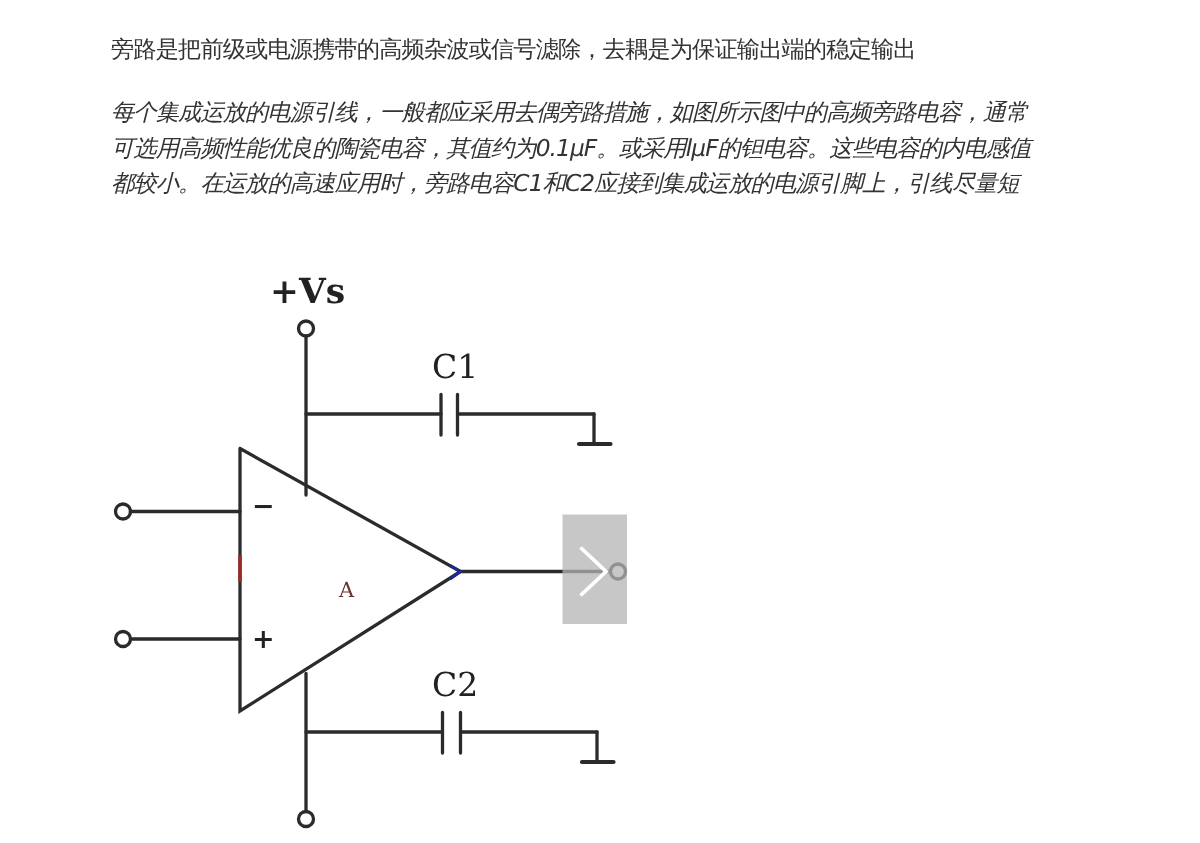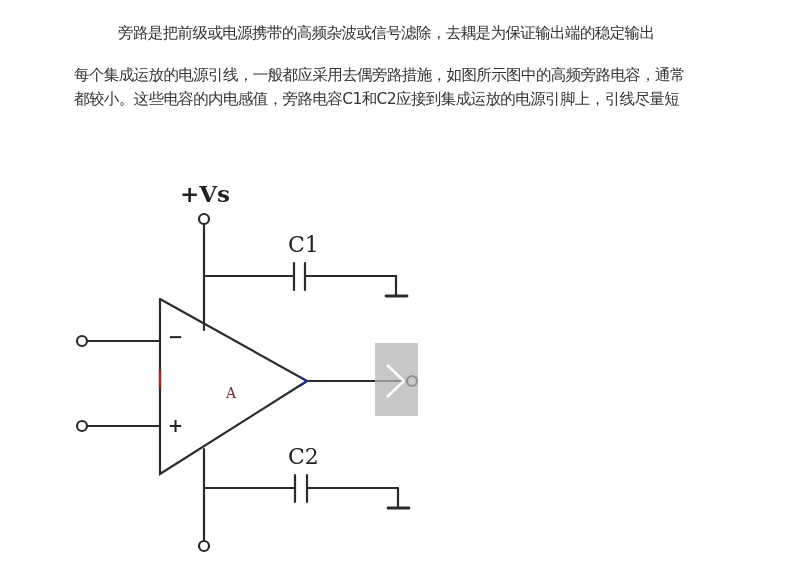--- a/index.html
+++ b/index.html
@@ -16,34 +16,34 @@
       color: #333333;
     }
     .heading {
       position: absolute;
       left: 74px;
       top: 22px;
       font-size: 15.5px;
       line-height: 22px;
       white-space: nowrap;
       letter-spacing: -0.6px;
-      margin-left: 44px;
     }
     .para {
       position: absolute;
       left: 74px;
       top: 64px;
       width: 710px;
       font-size: 15.5px;
       line-height: 23.5px;
       letter-spacing: -0.6px;
     }
     .para .line {
       display: block;
       white-space: nowrap;
+      font-style: italic;
     }
     .diagram {
       position: absolute;
       left: 0;
       top: 0;
       width: 800px;
       height: 562px;
     }
     .diagram text {
       font-family: "DejaVu Serif", "Liberation Serif", serif;
@@ -64,21 +64,22 @@
       top: 0;
     }
   </style>
 </head>
 <body>
 
 <div class="heading">旁路是把前级或电源携带的高频杂波或信号滤除，去耦是为保证输出端的稳定输出</div>
 
 <div class="para">
   <span class="line">每个集成运放的电源引线，一般都应采用去偶旁路措施，如图所示图中的高频旁路电容，通常</span>
-  <span class="line">都较小。这些电容的内电感值，旁路电容C1和C2应接到集成运放的电源引脚上，引线尽量短</span>
+  <span class="line">可选用高频性能优良的陶瓷电容，其值约为0.1μF。或采用lμF的钽电容。这些电容的内电感值</span>
+  <span class="line">都较小。在运放的高速应用时，旁路电容C1和C2应接到集成运放的电源引脚上，引线尽量短</span>
 </div>
 
 <svg class="diagram" width="800" height="562" viewBox="0 0 800 562">
   <g stroke="#2b2b2b" stroke-width="2.2" fill="none" stroke-linecap="round">
 
     <circle cx="204" cy="219" r="5"></circle>
     <line x1="204" y1="224" x2="204" y2="330"></line>
 
     <line x1="204" y1="276" x2="294" y2="276"></line>
     <line x1="294" y1="263" x2="294" y2="290"></line>

